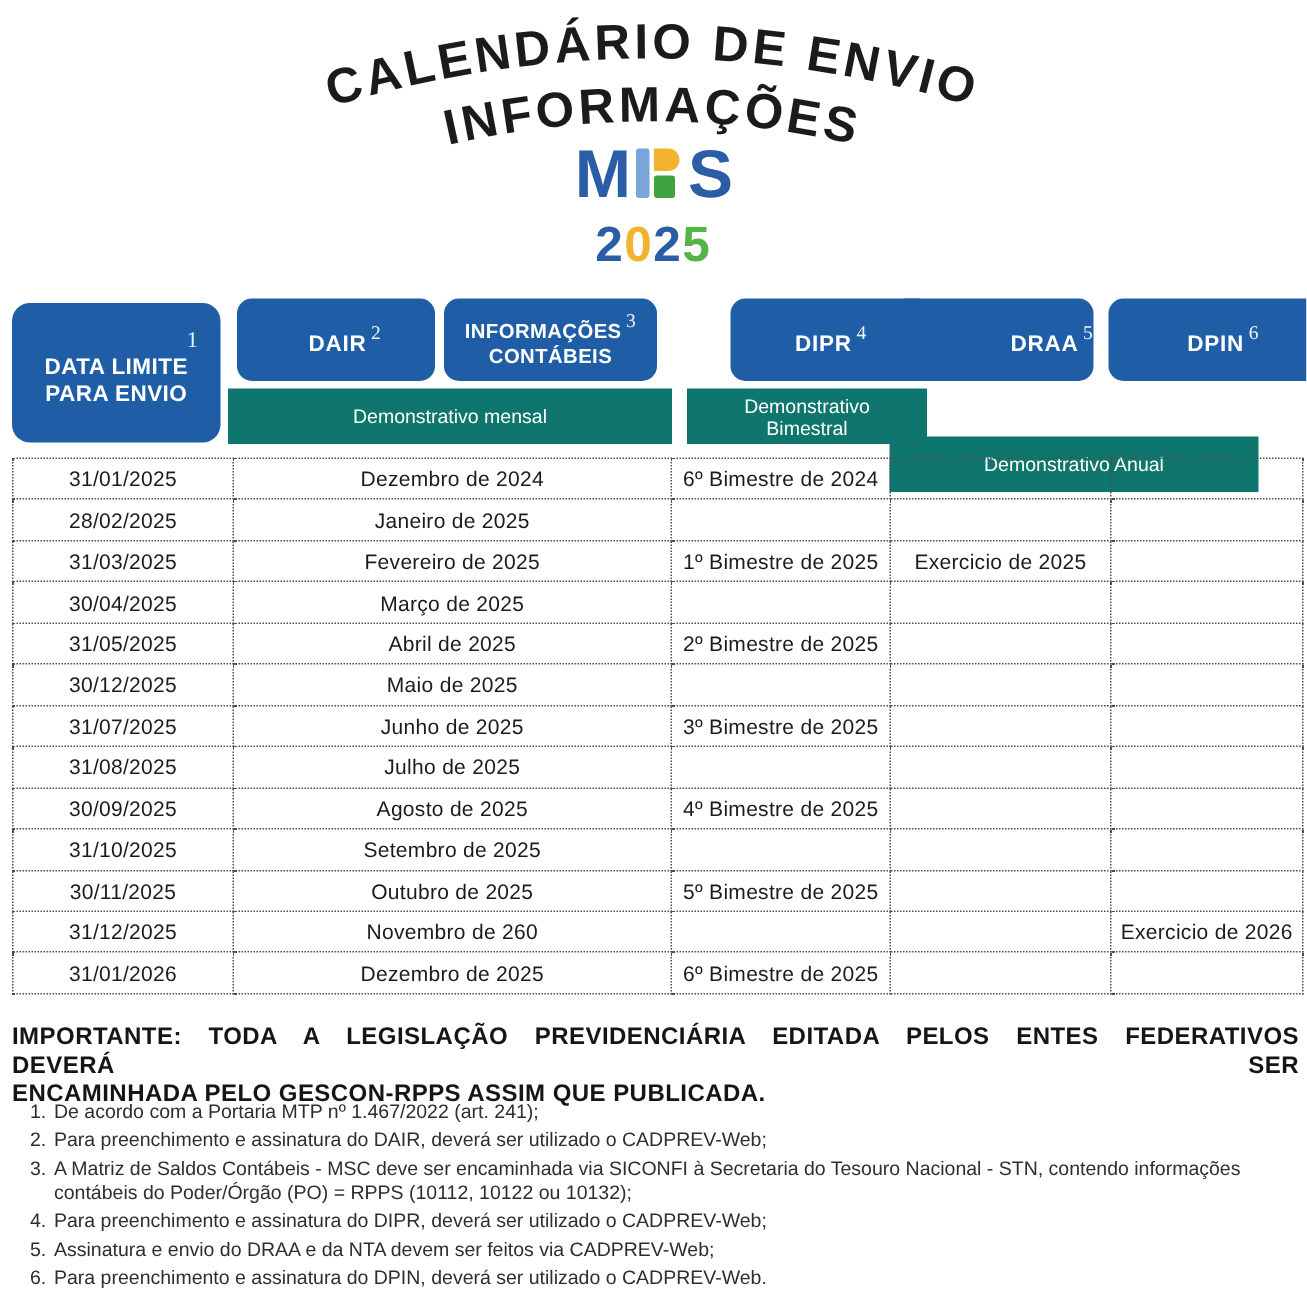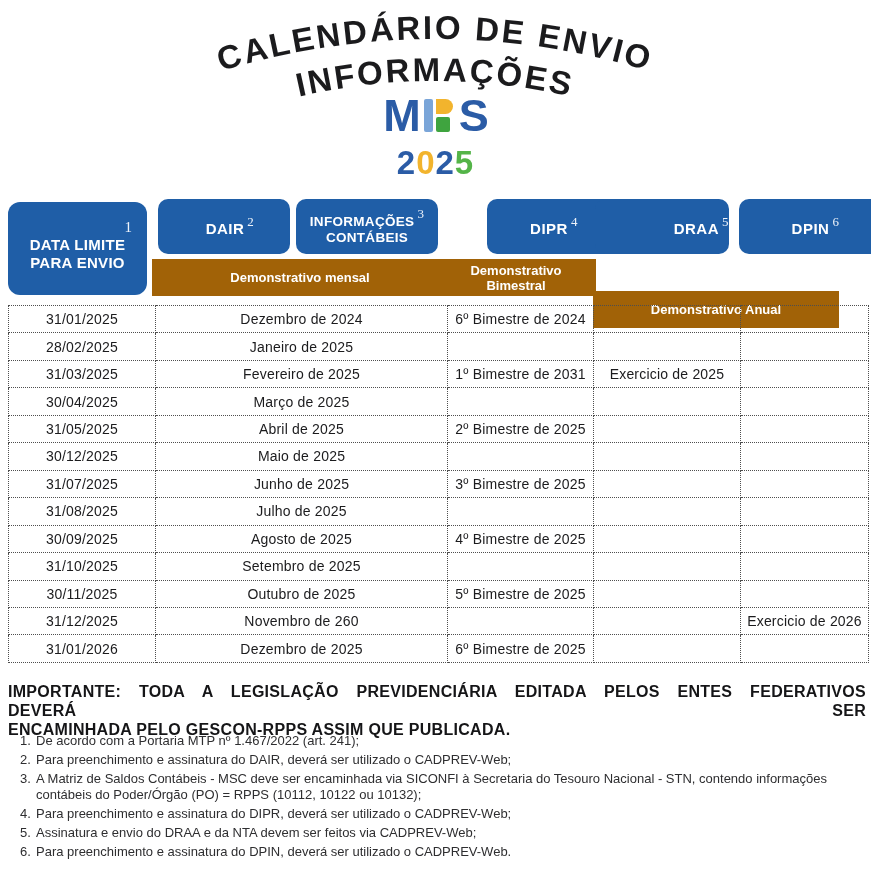--- a/index.html
+++ b/index.html
@@ -34,24 +34,24 @@
   .hb-datalimite{left:8px;top:202px;width:139px;height:93px;border-radius:12px;font-size:15px;justify-content:flex-start;}
   .hb-datalimite .sup1{align-self:flex-end;font-family:"Liberation Serif",serif;font-weight:normal;
                        font-size:15px;color:#eef3fa;margin:18px 15px 0 0;line-height:14px;}
   .hb-datalimite .dl-label{padding:2px 6px 0 6px;line-height:18px;letter-spacing:.3px;}
   .hb-dair{left:158px;top:199px;width:120px;height:55px;font-size:15px;letter-spacing:.5px;padding-left:12px;}
   .hb-info{left:296px;top:199px;width:142px;height:55px;font-size:13.5px;line-height:17px;letter-spacing:.3px;}
   .hb-dipr{left:451px;top:199px;width:134px;height:55px;font-size:15px;letter-spacing:.5px;margin-left:36px;}
   .hb-draa{left:595px;top:199px;width:134px;height:55px;font-size:15px;letter-spacing:.5px;align-items:flex-end;}
   .hb-dpin{left:739px;top:199px;width:153px;height:55px;font-size:15px;letter-spacing:.5px;}
 
-  .band{position:absolute;top:259px;height:37px;background:#a16207;color:#fff;font-weight:bold;
+  .band{position:absolute;top:259px;height:37px;background:#0f766e;color:#fff;font-weight:normal;
         display:flex;justify-content:center;align-items:center;text-align:center;font-size:13px;line-height:15px;}
   .band-mensal{left:152px;width:296px;}
-  .band-bimestral{left:436px;width:160px;padding:0 18px;box-sizing:border-box;}
+  .band-bimestral{left:458px;width:160px;padding:0 18px;box-sizing:border-box;}
   .band-anual{left:593px;width:246px;margin-top:32px;}
 
   
   table.cal{position:absolute;left:8px;top:305px;width:860px;height:358px;
             border-collapse:collapse;table-layout:fixed;}
   table.cal td{border:1px dotted #4e4e4e;font-size:14px;text-align:center;vertical-align:middle;
                padding:0 2px;color:#1b1b1d;letter-spacing:.2px;overflow:hidden;white-space:nowrap;}
 
   
   .important{position:absolute;left:8px;top:682px;width:858px;font-weight:bold;
@@ -147,21 +147,21 @@
       <tr>
           <td>28/02/2025</td>
           <td>Janeiro de 2025</td>
           <td></td>
           <td></td>
           <td></td>
         </tr>
       <tr>
           <td>31/03/2025</td>
           <td>Fevereiro de 2025</td>
-          <td>1º Bimestre de 2031</td>
+          <td>1º Bimestre de 2025</td>
           <td>Exercicio de 2025</td>
           <td></td>
         </tr>
       <tr>
           <td>30/04/2025</td>
           <td>Março de 2025</td>
           <td></td>
           <td></td>
           <td></td>
         </tr>

